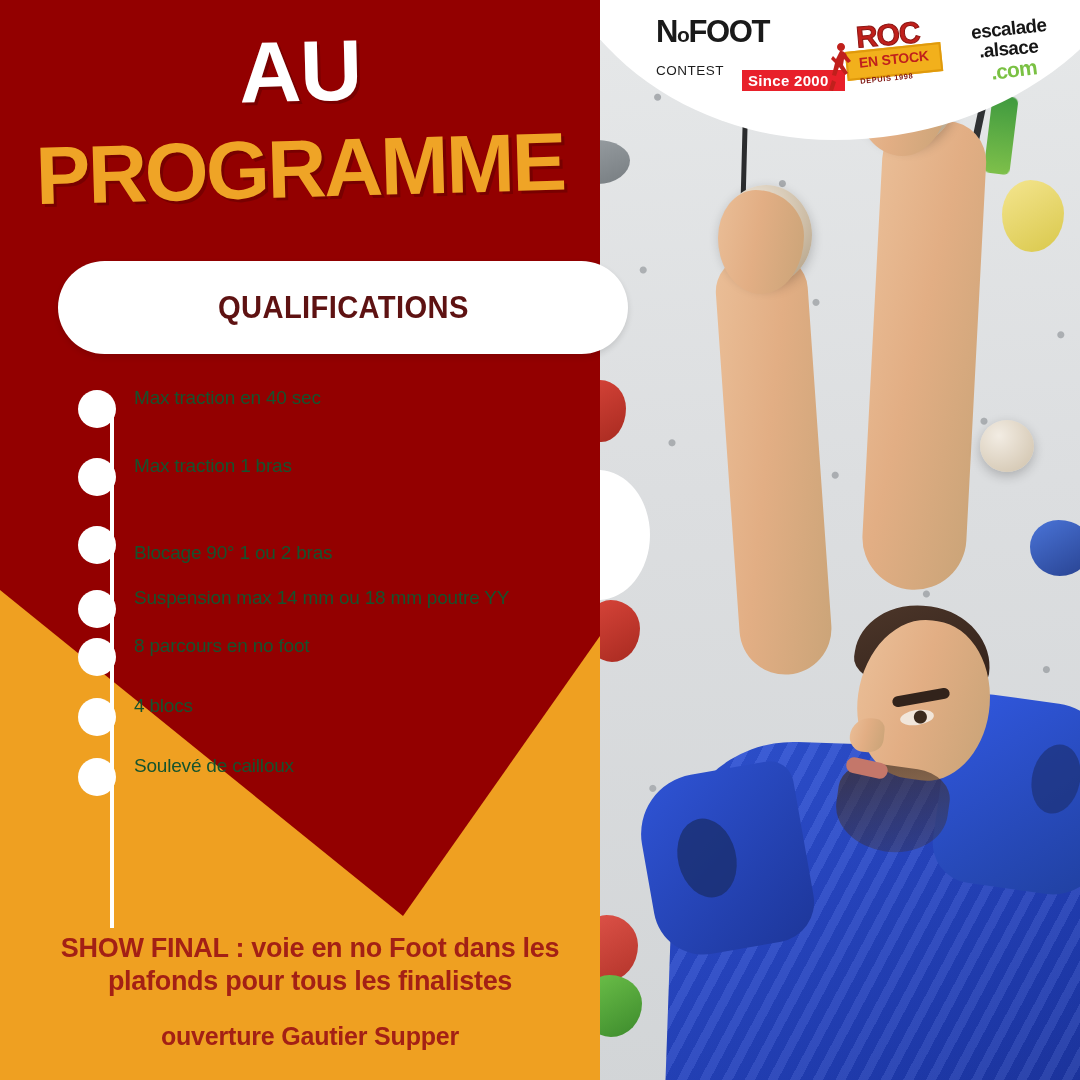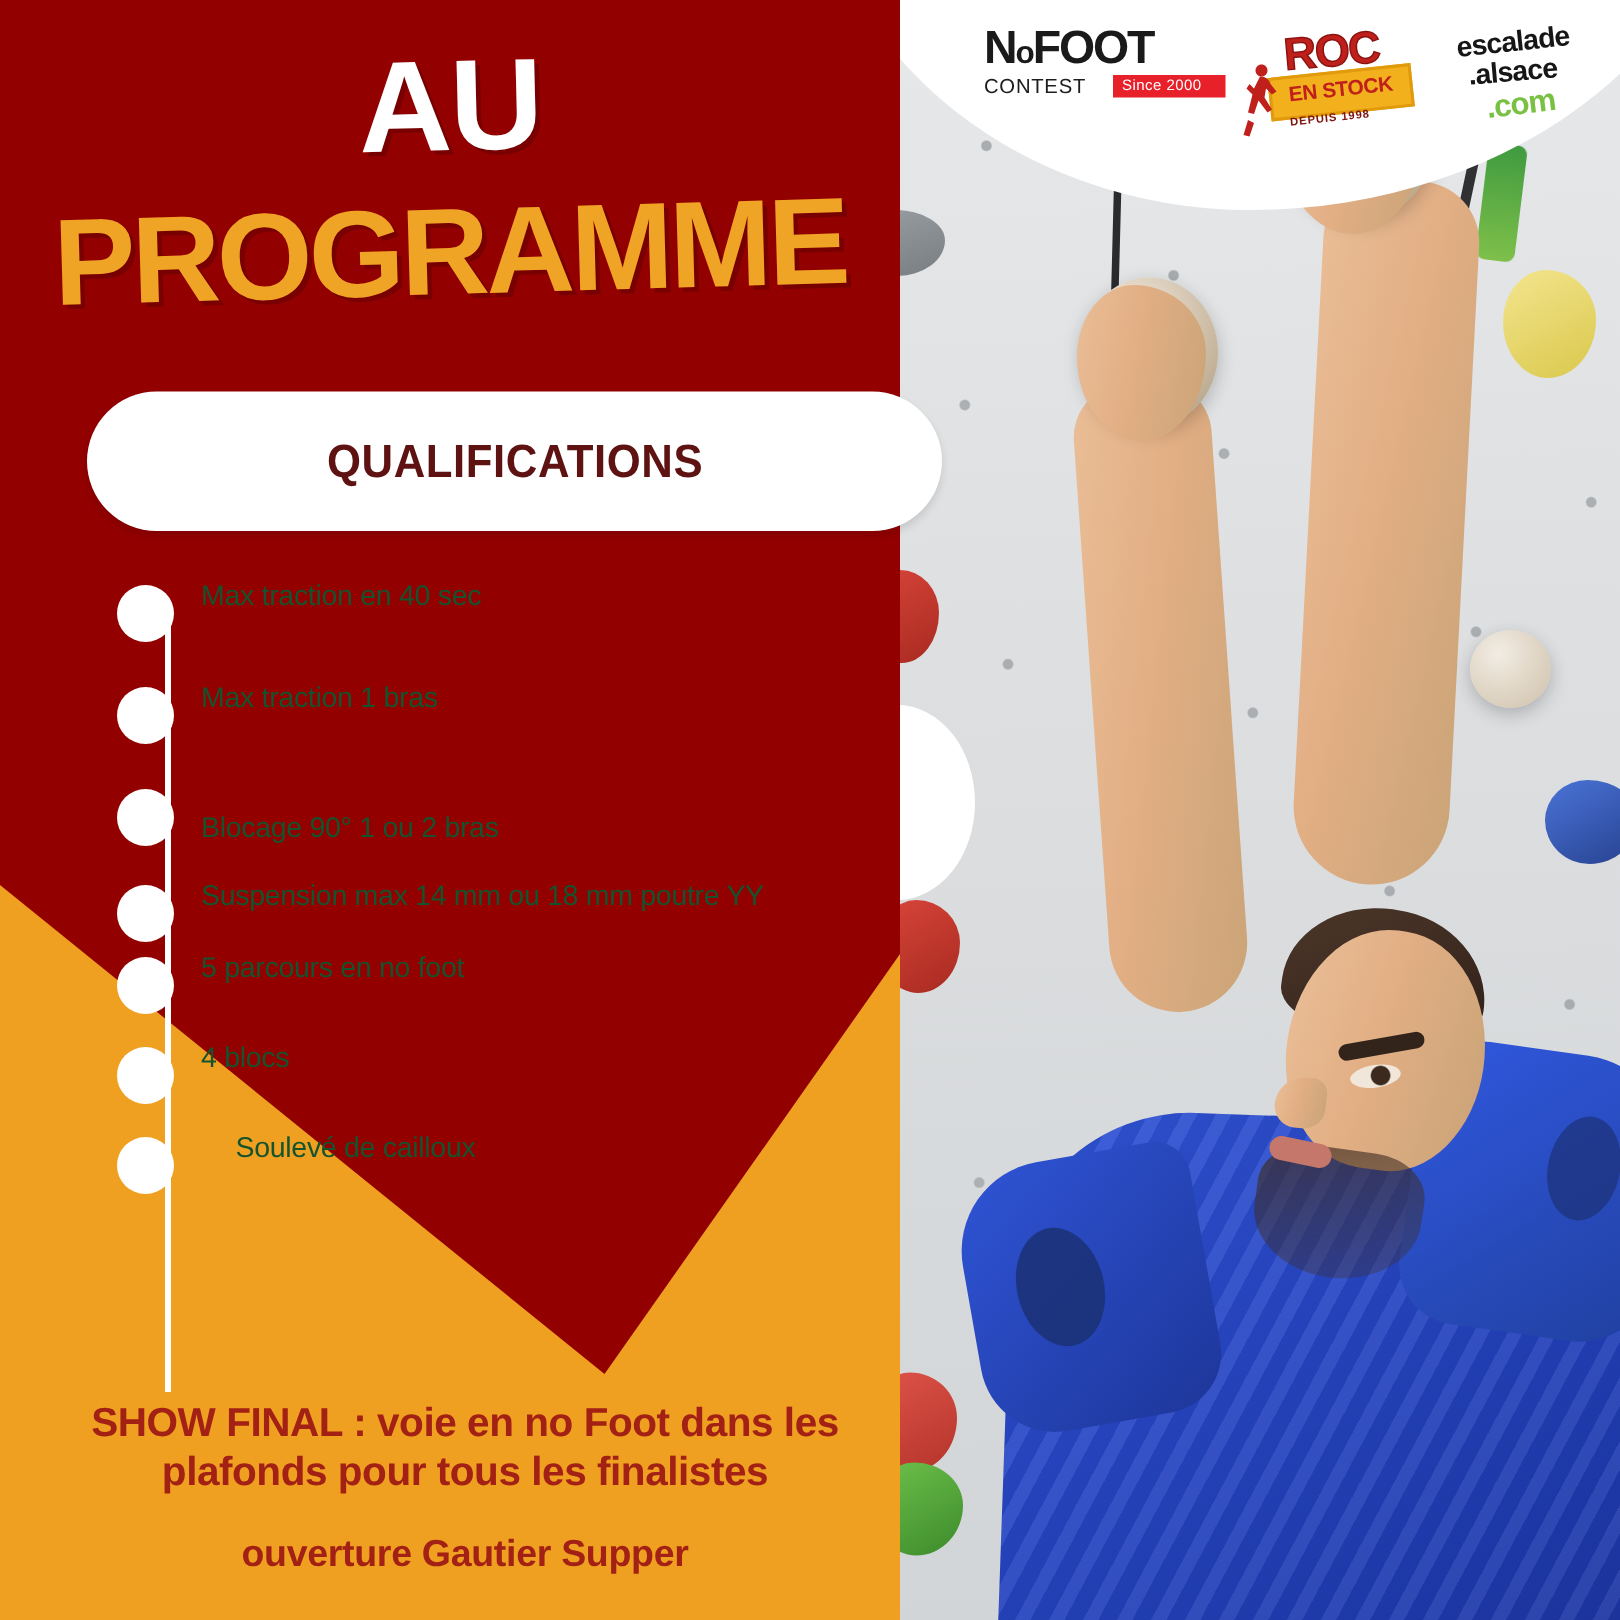--- a/index.html
+++ b/index.html
@@ -132,22 +132,22 @@
     position:absolute;left:56px;top:16px;width:424px;height:80px;
     display:flex;align-items:flex-start;gap:30px;
   }
   
   .logo-nofoot{width:140px;position:relative;}
   .nf-word{font-family:"Liberation Sans", sans-serif;font-weight:bold;font-size:31px;
     letter-spacing:-1.4px;color:#1a1a1a;line-height:1;}
   .nf-word .sm{font-size:21px;}
   .nf-sub{display:flex;align-items:center;gap:18px;margin-top:3px;}
   .nf-contest{font-size:13.5px;letter-spacing:.5px;color:#1d1d1d;font-weight:400;}
-  .nf-since{background:#e8202a;color:#fff;font-size:10px;font-weight:normal;
-    padding:2px 16px 2px 6px;letter-spacing:.3px;white-space:nowrap;}
+  .nf-since{background:#e8202a;color:#fff;font-size:15px;font-weight:bold;
+    padding:2px 16px 2px 6px;letter-spacing:.3px;white-space:nowrap;margin-top:20px;}
   
   .logo-roc{width:118px;height:84px;position:relative;}
   .roc-word{position:absolute;left:30px;top:2px;font-weight:bold;font-size:30px;
     color:#c0201c;letter-spacing:-1px;transform:rotate(-5deg);
     -webkit-text-stroke:1px #8a1310;}
   .roc-banner{position:absolute;left:20px;top:31px;width:92px;height:25px;background:#f2b01c;
     transform:rotate(-6deg);border:2px solid #e09a0c;}
   .roc-banner span{display:block;text-align:center;font-weight:bold;font-size:14px;
     color:#c0201c;line-height:21px;letter-spacing:-.3px;}
   .roc-depuis{position:absolute;left:34px;top:58px;font-size:7.5px;font-weight:bold;
@@ -212,21 +212,21 @@
     font-size:22px;color:#ffffff;font-style:italic;font-weight:bold;
     line-height:1.15;margin-top:1px;letter-spacing:-.3px;
   }
   .r0{margin-bottom:28px;}
   .r1{margin-bottom:28px;}
   .r2{margin-bottom:24px;align-items:flex-end;}
   .r3{margin-bottom:8px;}
   .r4{margin-bottom:8px;}
   .r5{margin-bottom:20px;}
   .r6{margin-bottom:20px;}
-  .r7{margin-bottom:0;gap:23px;}
+  .r7{margin-bottom:0;}
 
   
   .footer{
     position:absolute;left:40px;top:932px;width:540px;text-align:center;
   }
   .f-main{
     font-weight:bold;font-size:27px;color:#a32015;line-height:1.22;letter-spacing:-.3px;text-align:center;
   }
   .f-sub{
     font-weight:bold;font-size:25px;color:#a32015;margin-top:24px;letter-spacing:-.2px;
@@ -359,21 +359,21 @@
       <div class="dot"></div>
       <div class="txts">
         <div class="main">Suspension max 14 mm ou 18 mm poutre YY</div>
       </div>
     </div>
 
 
     <div class="row r5">
       <div class="dot"></div>
       <div class="txts">
-        <div class="main">5 parcours en no foot</div>
+        <div class="main">8 parcours en no foot</div>
       </div>
     </div>
 
     <div class="row r6">
       <div class="dot"></div>
       <div class="txts">
         <div class="main">4 blocs</div>
       </div>
     </div>
 

